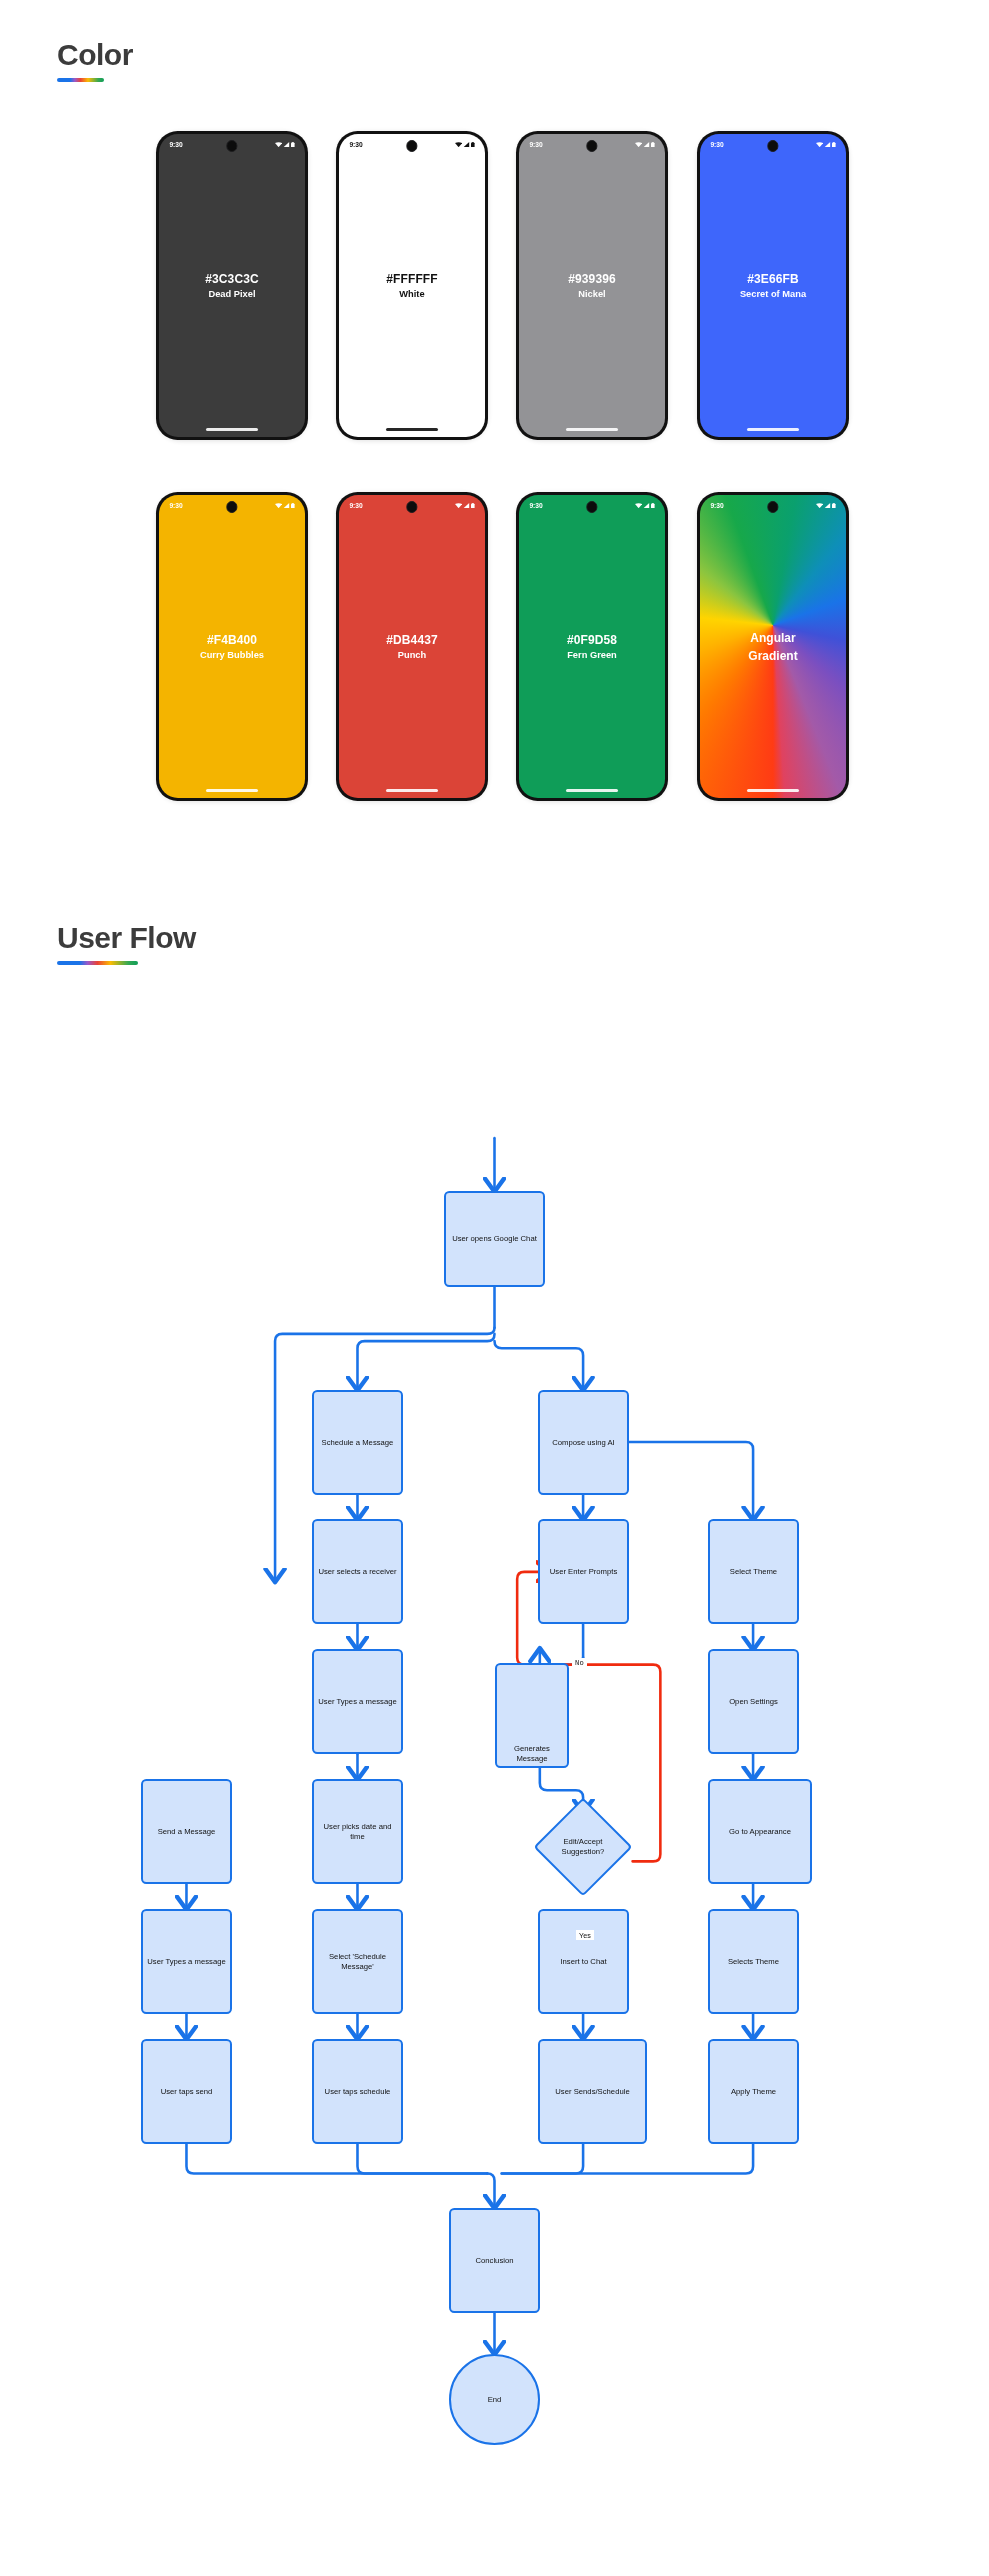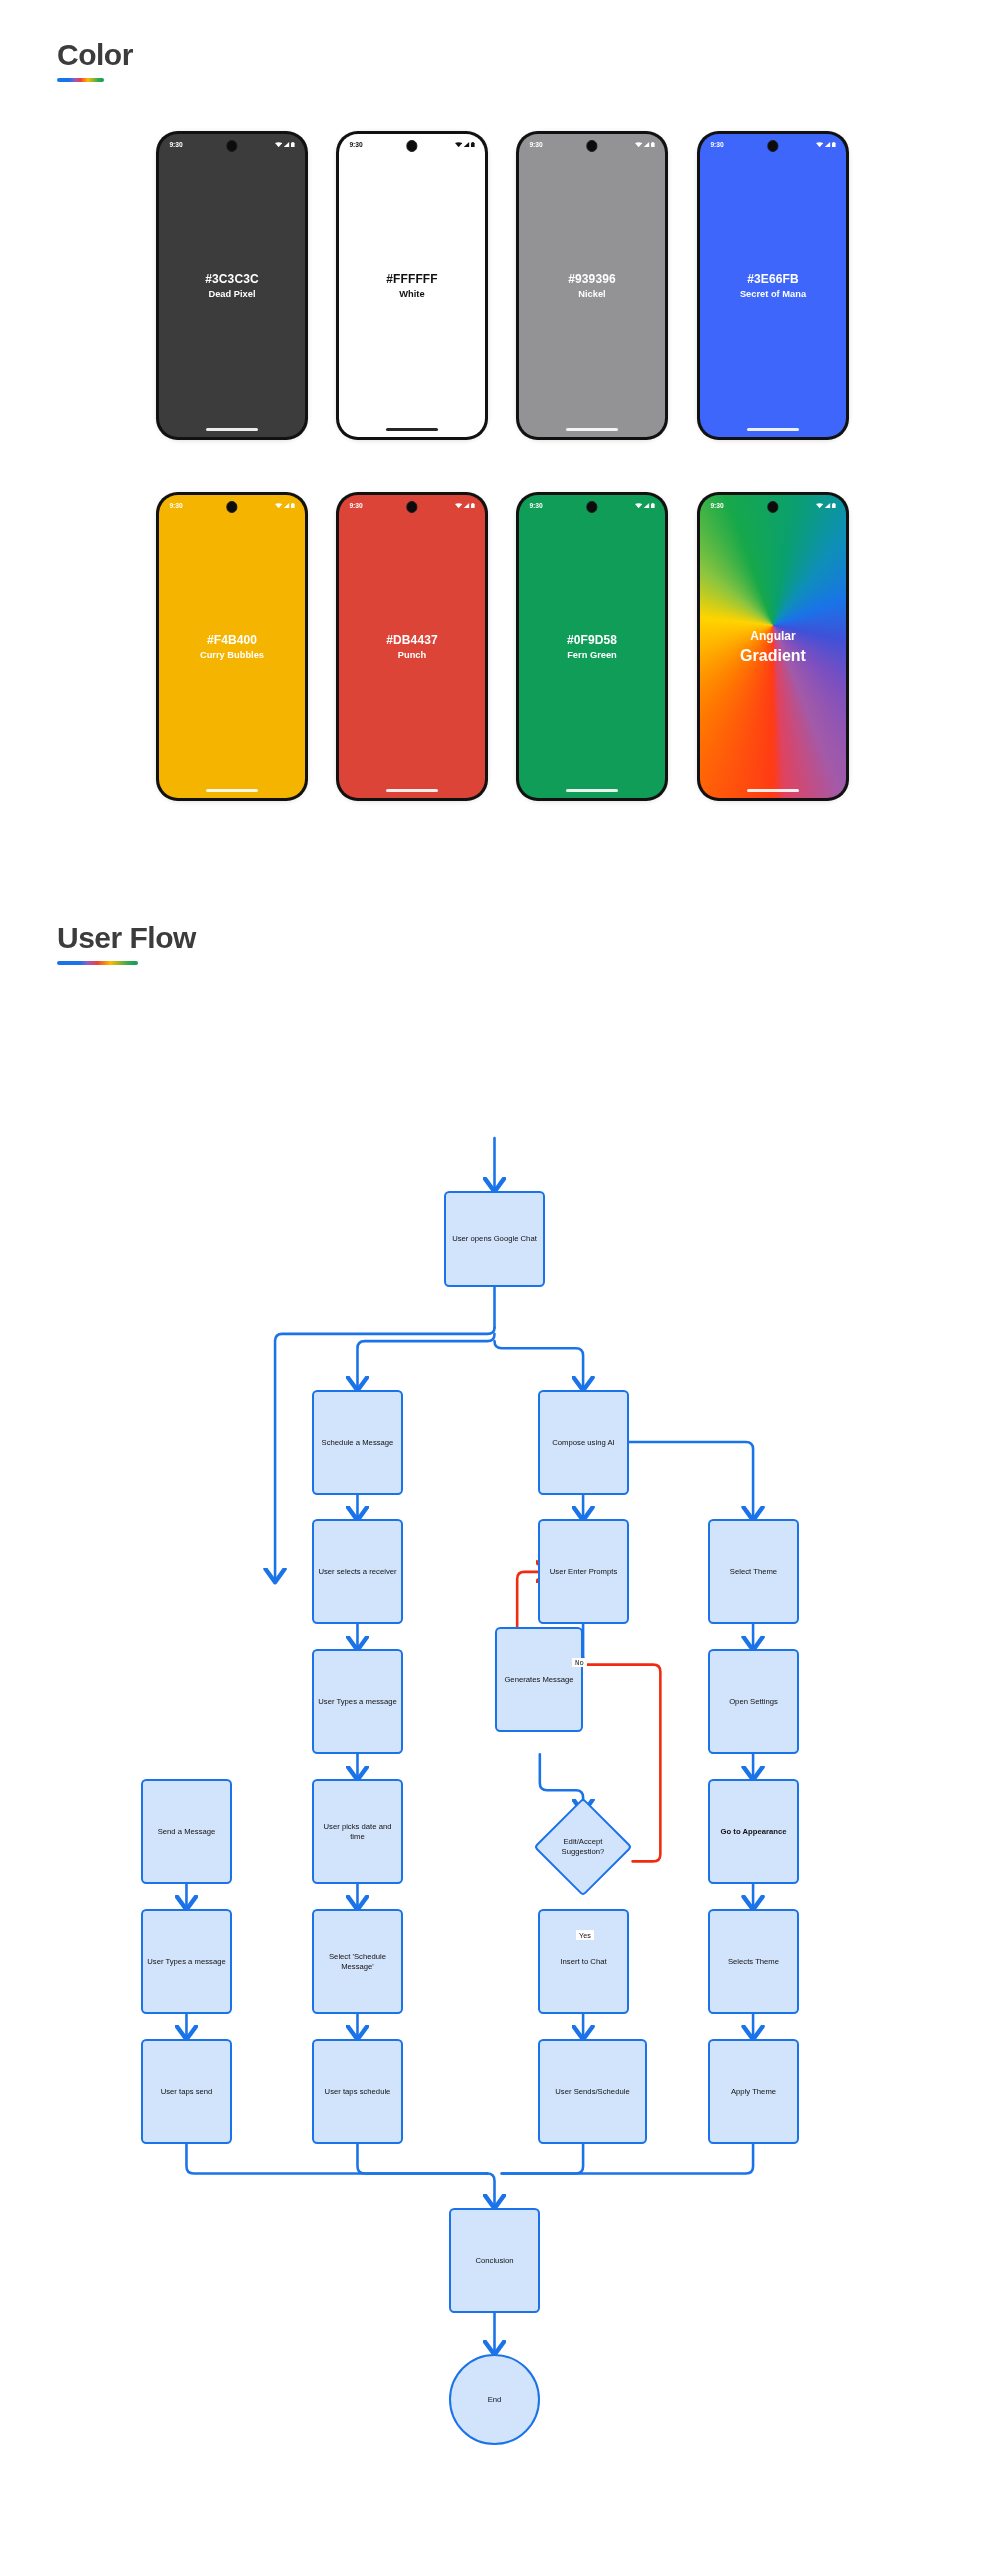--- a/index.html
+++ b/index.html
@@ -358,21 +358,21 @@
             </svg>
           <svg width="3.6" height="5.7" viewBox="0 0 7 11">
               <rect x="1.5" y="0" width="4" height="1.6" fill="currentColor"></rect>
               <rect x="0" y="1.6" width="7" height="9.4" rx="1" fill="currentColor"></rect>
             </svg>
         </span>
       </div>
       <div class="camera-dot"></div>
       <div class="phone-label">
         <div class="phone-name" style="font-size:12px">Angular</div>
-        <div class="phone-name" style="font-size:16px">Gradient</div>
+        <div class="phone-name" style="font-size:12px">Gradient</div>
       </div>
       <div class="home-indicator"></div>
     </div>
   </div>
 </div>
 
 <div class="section-head" id="head-flow" style="left:57px; top:922px;">
   <div class="section-title">User Flow</div>
   <div class="rainbow-rule"></div>
 </div>
@@ -475,41 +475,41 @@
   </div>
 
   <div class="fnode" style="left:708px; top:520px; width:91px; height:105px;">
     <span>Select Theme</span>
   </div>
 
   <div class="fnode" style="left:312px; top:650px; width:91px; height:105px;">
     <span>User Types a message</span>
   </div>
 
-  <div class="fnode" style="left:495px; top:628px; width:88px; height:105px;">
+  <div class="fnode" style="left:495px; top:664px; width:74px; height:105px;align-items:flex-end;">
     <span>Generates Message</span>
   </div>
 
   <div class="fnode" style="left:708px; top:650px; width:91px; height:105px;">
     <span>Open Settings</span>
   </div>
 
   <div class="fnode" style="left:141px; top:780px; width:91px; height:105px;">
     <span>Send a Message</span>
   </div>
 
   <div class="fnode" style="left:312px; top:780px; width:91px; height:105px;">
     <span>User picks date and time</span>
   </div>
 
   <div class="fnode diamond" style="left:548px; top:813px; width:70px; height:70px;">
     <span>Edit/Accept Suggestion?</span>
   </div>
 
-  <div class="fnode" style="left:708px; top:780px; width:91px; height:105px;font-weight:bold;">
+  <div class="fnode" style="left:708px; top:780px; width:104px; height:105px;">
     <span>Go to Appearance</span>
   </div>
 
   <div class="fnode" style="left:141px; top:910px; width:91px; height:105px;">
     <span>User Types a message</span>
   </div>
 
   <div class="fnode" style="left:312px; top:910px; width:91px; height:105px;">
     <span>Select 'Schedule Message'</span>
   </div>

